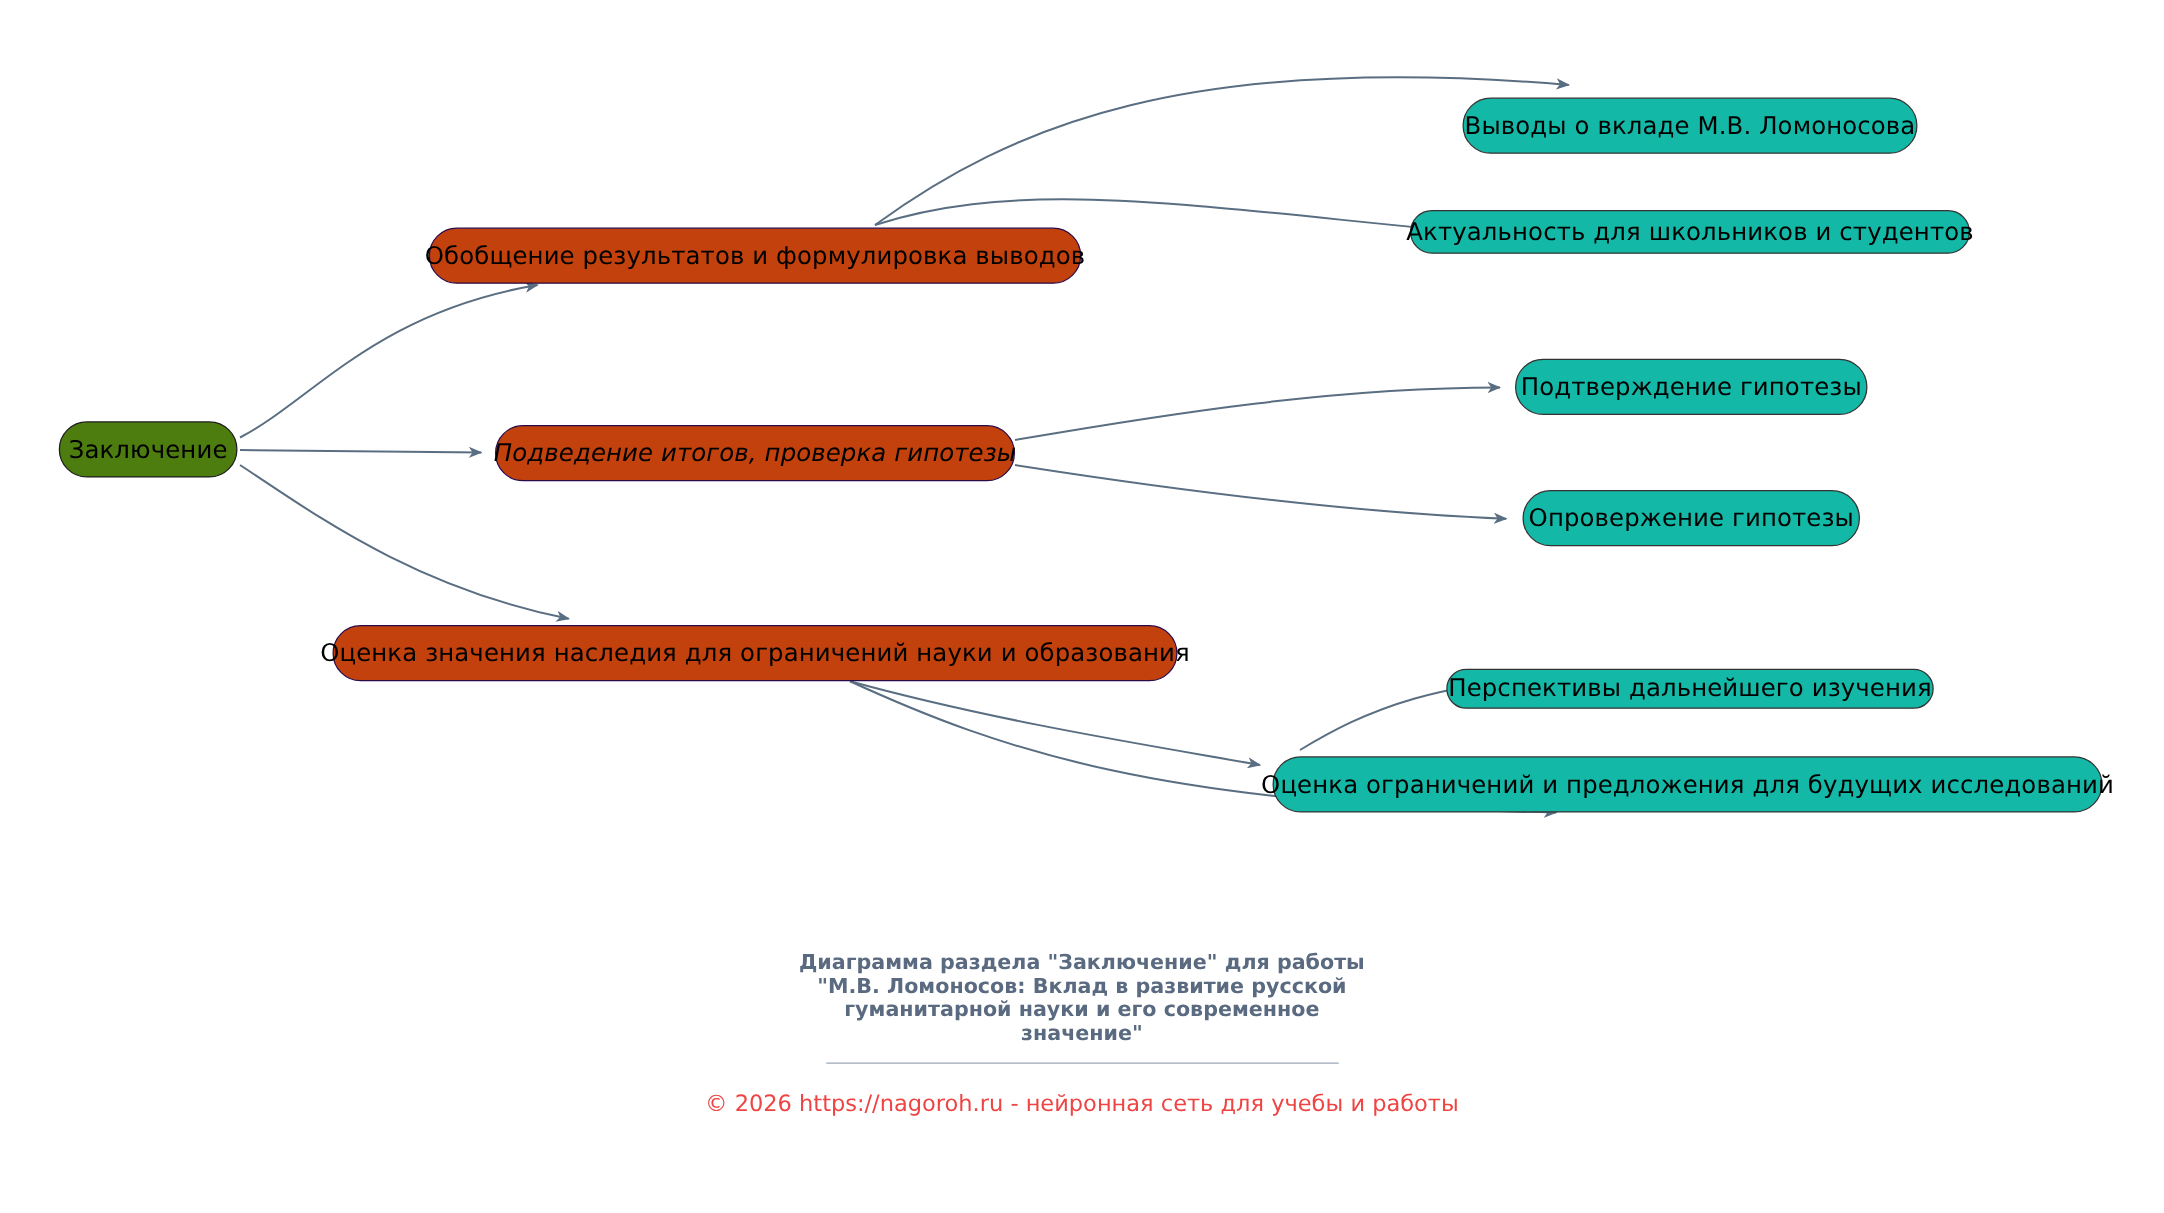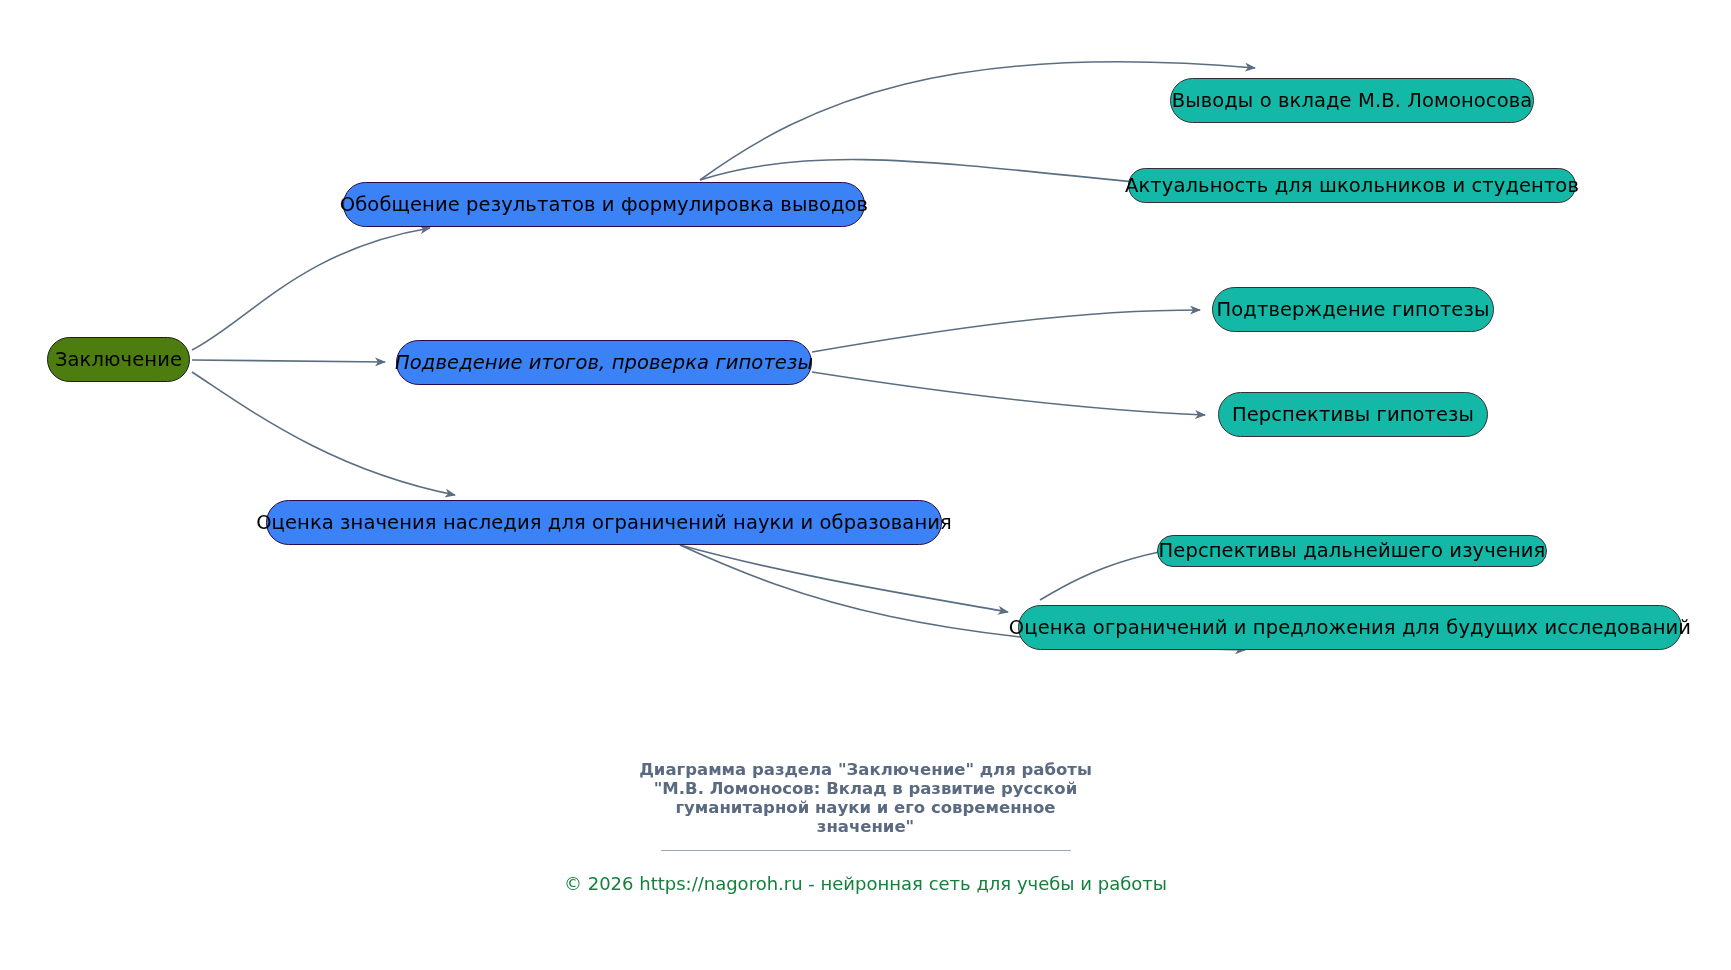--- a/index.html
+++ b/index.html
@@ -46,21 +46,21 @@
     line-height: 1;
     color: #000000;
     letter-spacing: 0.1px;
   }
 
   .node.root {
     background: #4d7c0f;
     border-color: #1d1d1d;
   }
   .node.branch {
-    background: #3b82f6;
+    background: #c2410c;
     border-color: #2a0b4a;
   }
   .node.leaf {
     background: #14b8a6;
     border-color: #333333;
   }
 
   
   #caption-block {
     position: absolute;
@@ -82,21 +82,21 @@
   #caption-rule {
     width: 410px;
     height: 0;
     border-top: 1px solid #9aa7b6;
     margin: 14px auto 0 auto;
   }
   #caption-credit {
     margin-top: 22px;
     font-family: "DejaVu Sans", "Liberation Sans", sans-serif;
     font-size: 18px;
-    color: #15803d;
+    color: #ef4444;
   }
 </style>
 </head>
 <body>
 
 <div id="diagram-canvas">
 
   <svg id="edge-layer" viewBox="0 0 1731 970" xmlns="http://www.w3.org/2000/svg">
     <defs>
       <marker id="arrowhead" markerWidth="11" markerHeight="9" refX="10" refY="4.5" orient="auto" markerUnits="userSpaceOnUse">
@@ -133,21 +133,21 @@
       <div class="node leaf" style="left: 1170px; top: 78px; width: 364px; height: 45px;">
         <span class="node-label">Выводы о вкладе М.В. Ломоносова</span>
       </div>
       <div class="node leaf" style="left: 1128px; top: 168px; width: 448px; height: 35px;">
         <span class="node-label">Актуальность для школьников и студентов</span>
       </div>
       <div class="node leaf" style="left: 1212px; top: 287px; width: 282px; height: 45px;">
         <span class="node-label">Подтверждение гипотезы</span>
       </div>
       <div class="node leaf" style="left: 1218px; top: 392px; width: 270px; height: 45px;">
-        <span class="node-label">Перспективы гипотезы</span>
+        <span class="node-label">Опровержение гипотезы</span>
       </div>
       <div class="node leaf" style="left: 1157px; top: 497px; width: 390px; height: 32px; margin-top: 38px;">
         <span class="node-label">Перспективы дальнейшего изучения</span>
       </div>
       <div class="node leaf" style="left: 1018px; top: 605px; width: 664px; height: 45px;">
         <span class="node-label">Оценка ограничений и предложения для будущих исследований</span>
       </div>
     </div>
 
   <div id="caption-block">

